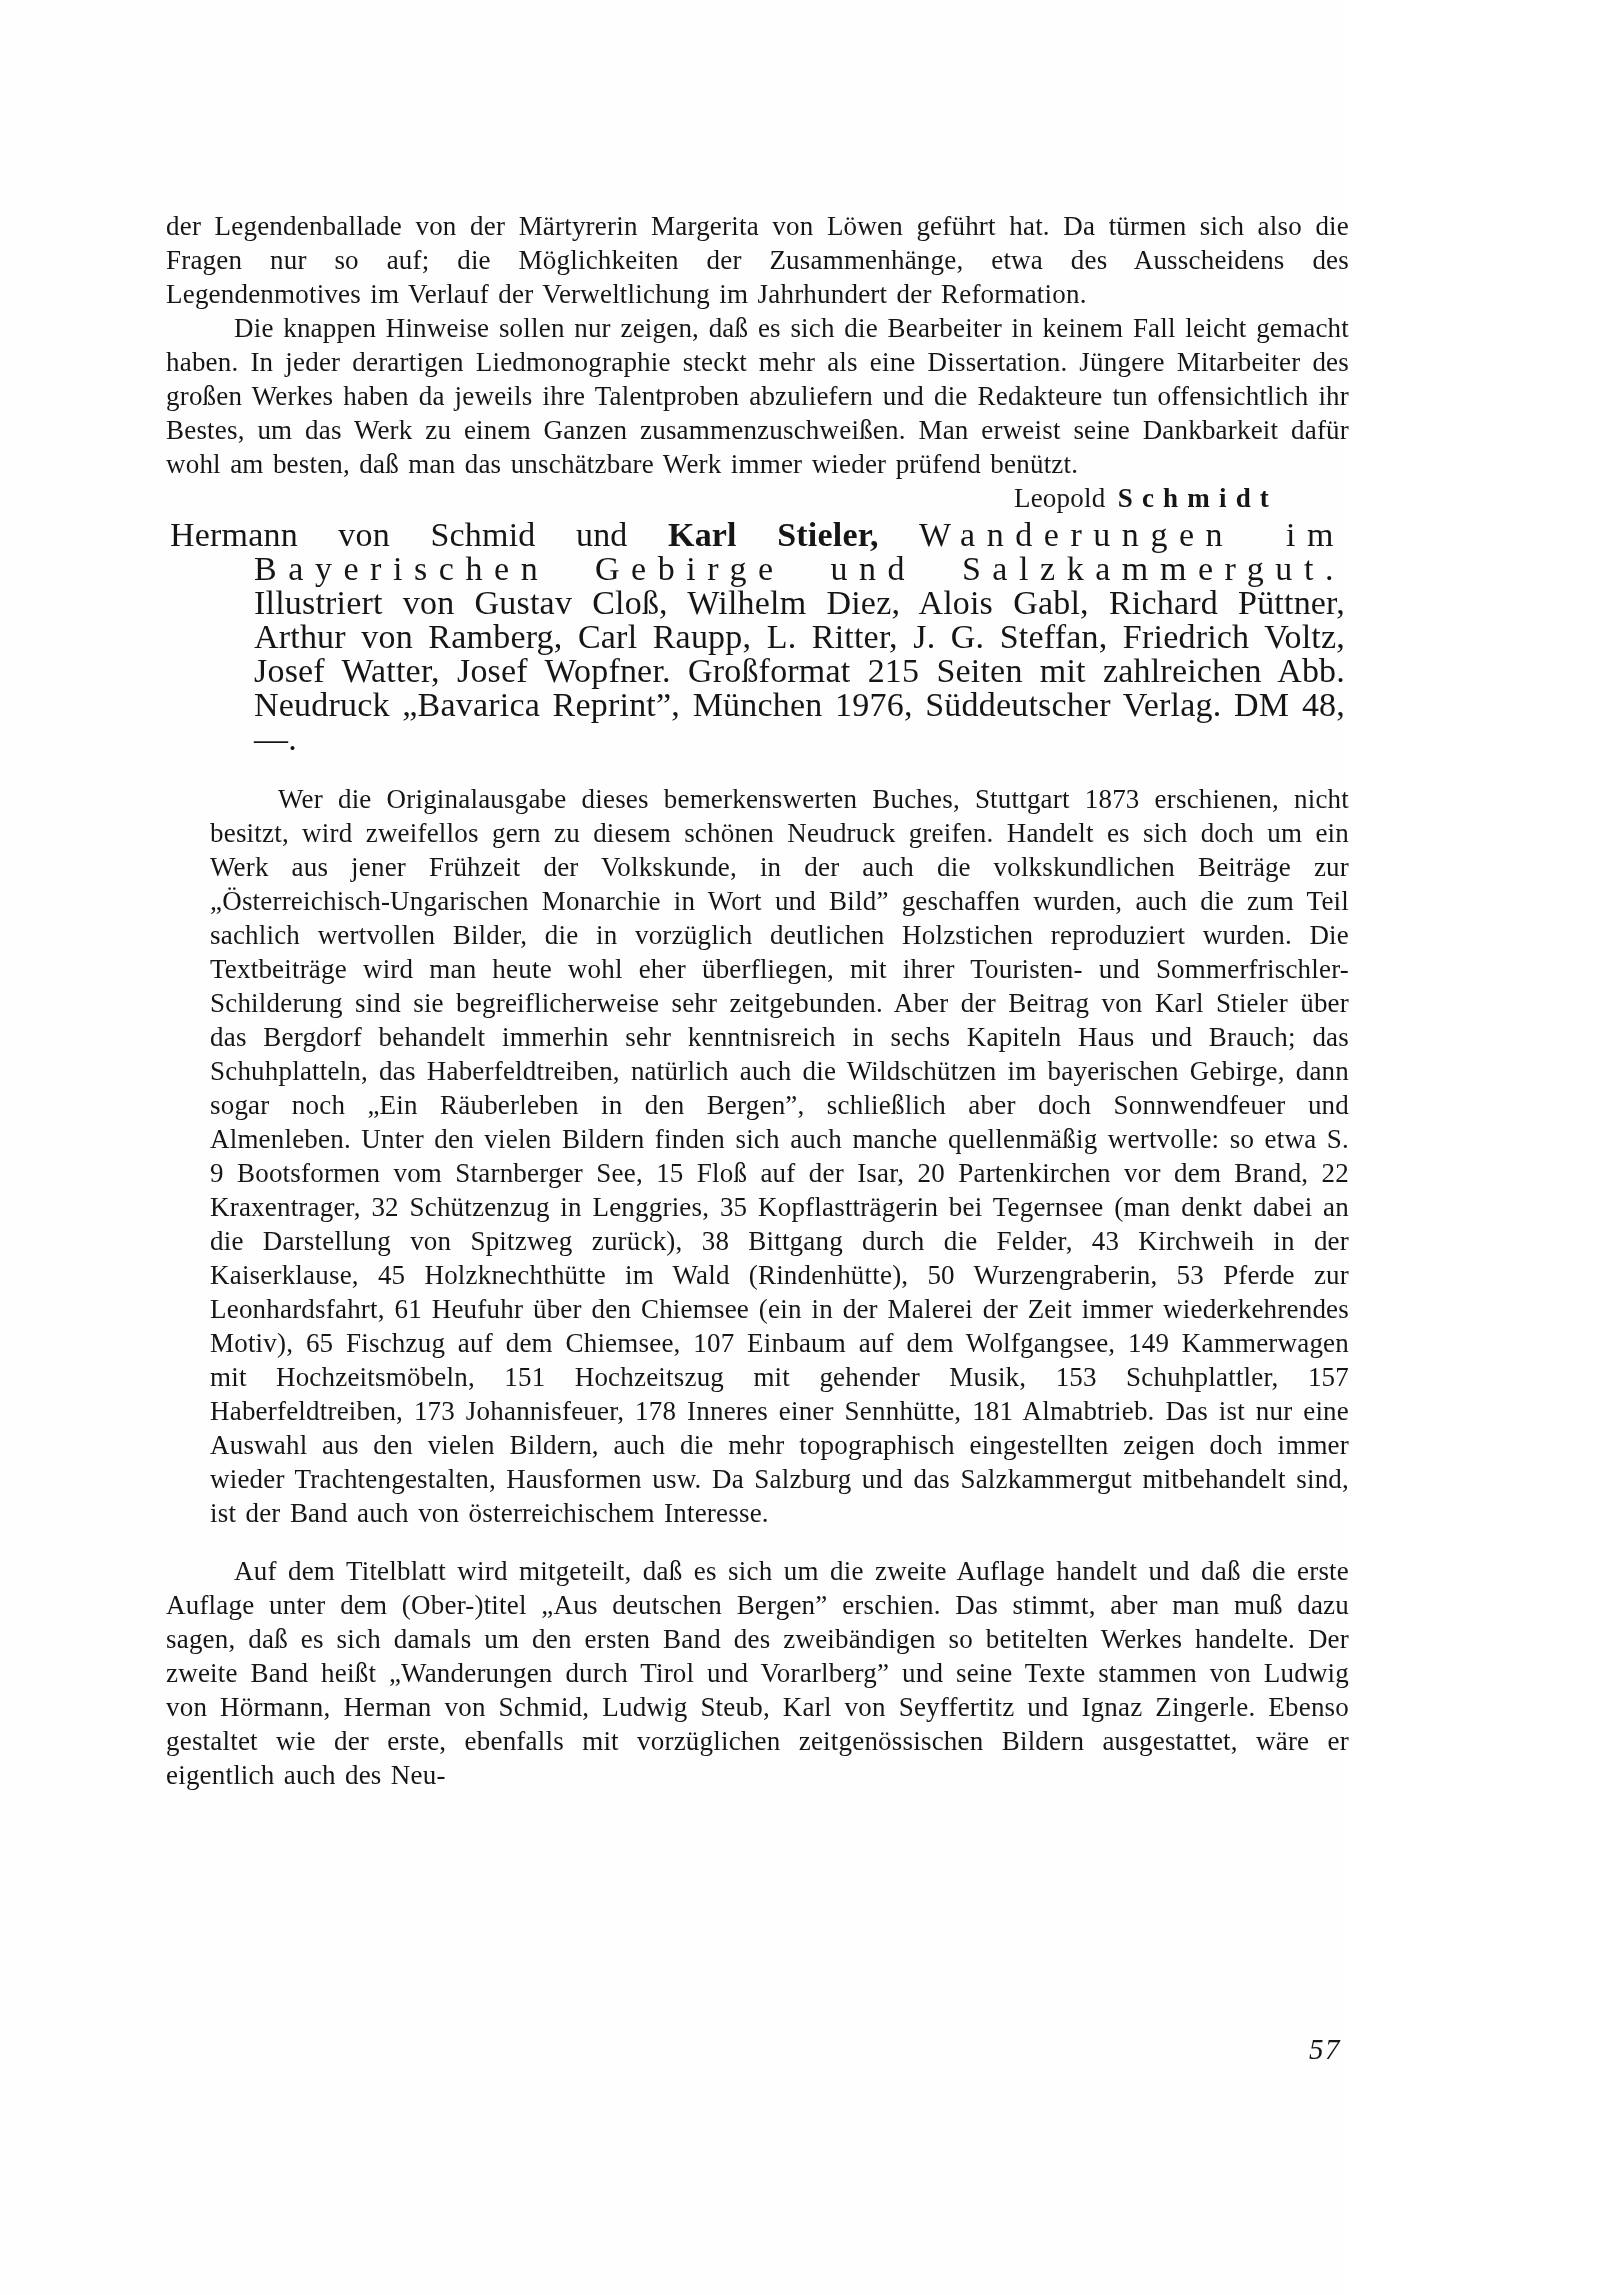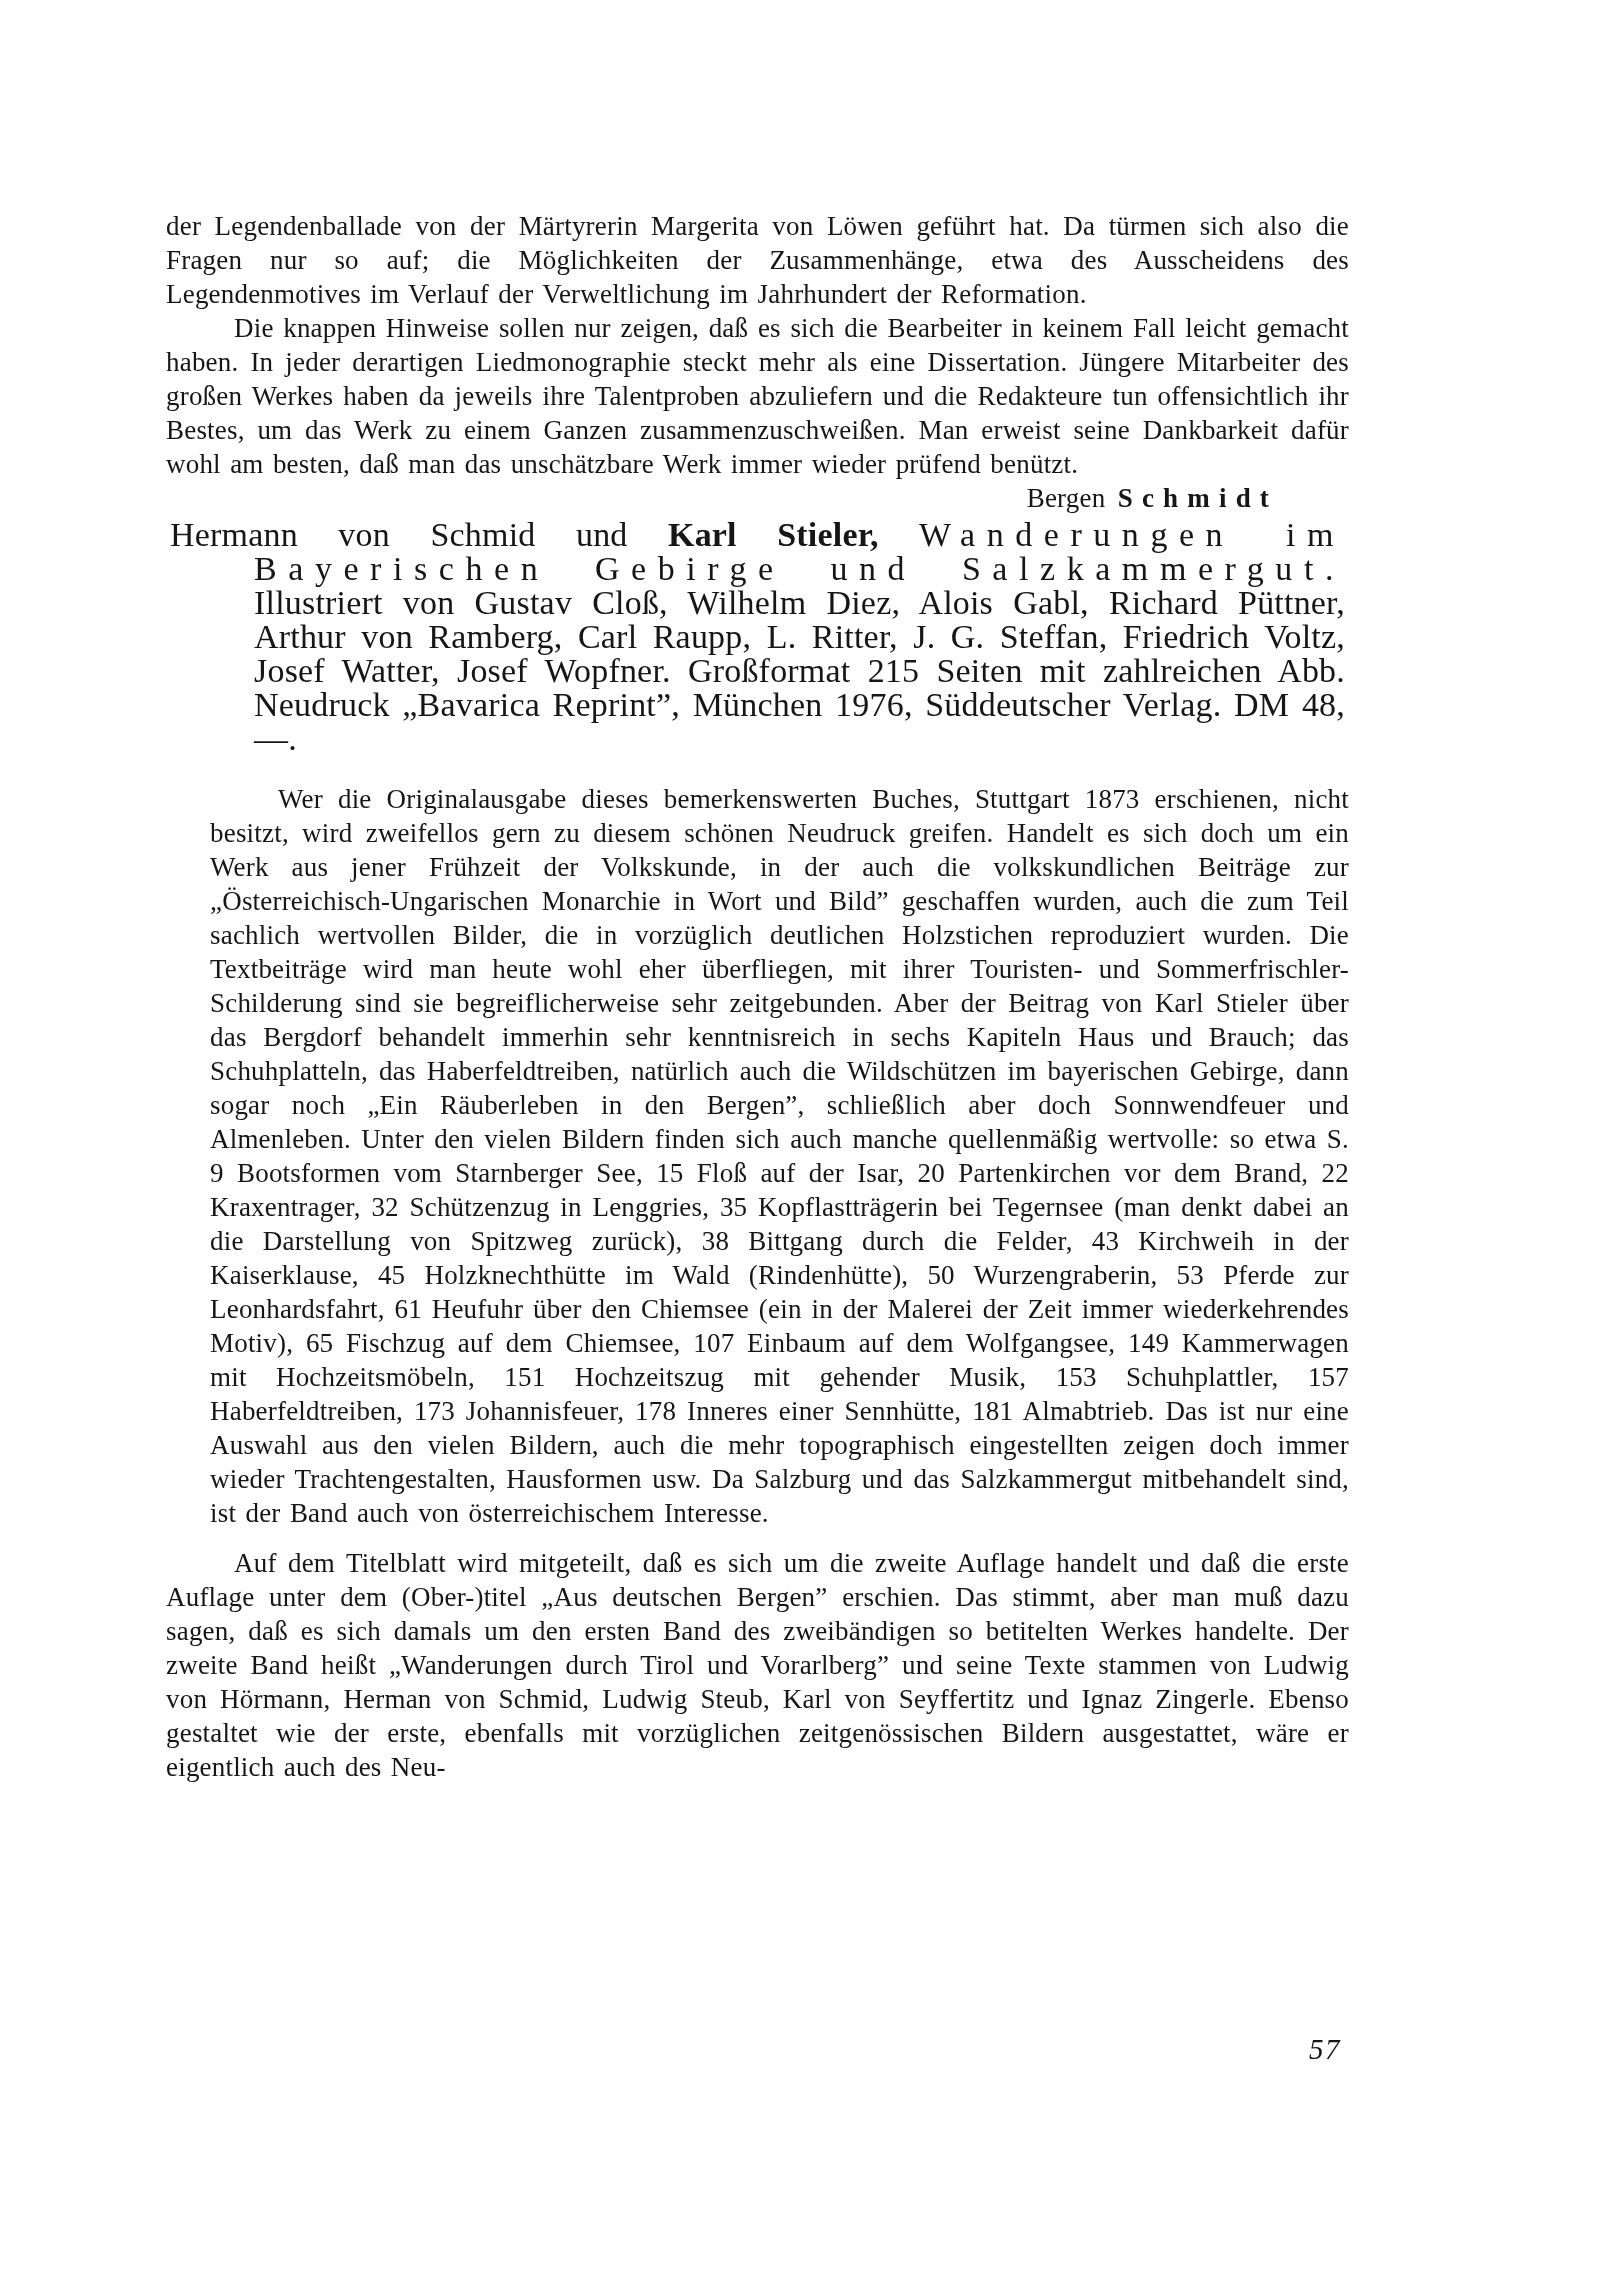--- a/index.html
+++ b/index.html
@@ -40,21 +40,21 @@
     margin-top: 37px;
     padding-left: 84px;
     text-indent: -84px;
     font-size: 34px;
     line-height: 34px;
     text-align: justify;
     word-spacing: 2.4px;
     letter-spacing: 0.2px;
   }
   .review-lead  { margin-top: 26px; margin-left: 44px; }
-  .review-tail  { margin-top: 16px; }
+  .review-tail  { margin-top: 24px; }
   .bold   { font-weight: bold; }
   .sperr  { letter-spacing: 0.34em; }
   .sig {
     float: right;
     margin-right: 71px;
     white-space: nowrap;
   }
   .sig .sperr { margin-left: 3px; font-weight: bold; }
   .pageno {
     position: absolute;
@@ -72,21 +72,21 @@
 <div class="page">
   <div class="textblock">
 
     <p class="para">
       <span>der Legendenballade von der Märtyrerin Margerita von Löwen geführt hat. Da türmen sich also die Fragen nur so auf; die Möglichkeiten der Zusammenhänge, etwa des Ausscheidens des Legendenmotives im Verlauf der Verweltlichung im Jahrhundert der Reformation.</span>
     </p>
 
     <p class="para indent">
       <span>Die knappen Hinweise sollen nur zeigen, daß es sich die Bearbeiter in keinem Fall leicht gemacht haben. In jeder derartigen Liedmonographie steckt mehr als eine Dissertation. Jüngere Mitarbeiter des großen Werkes haben da jeweils ihre Talentproben abzuliefern und die Redakteure tun offensichtlich ihr Bestes, um das Werk zu einem Ganzen zusammenzuschweißen. Man erweist seine Dankbarkeit dafür wohl am besten, daß man das unschätzbare Werk immer wieder prüfend benützt.</span>
       <span class="sig">
-        <span>Bergen</span>
+        <span>Leopold</span>
         <span class="sperr">Schmidt</span>
       </span>
     </p>
 
     <p class="entry">
       <span>Hermann von Schmid und </span>
       <span class="bold">Karl Stieler,</span>
       <span class="sperr">Wanderungen im Bayerischen Gebirge und Salzkammergut.</span>
       <span> Illustriert von Gustav Cloß, Wilhelm Diez, Alois Gabl, Richard Püttner, Arthur von Ramberg, Carl Raupp, L. Ritter, J. G. Steffan, Friedrich Voltz, Josef Watter, Josef Wopfner. Großformat 215 Seiten mit zahlreichen Abb. Neudruck „Bavarica Reprint”, München 1976, Süddeutscher Verlag. DM 48,—.</span>
     </p>

